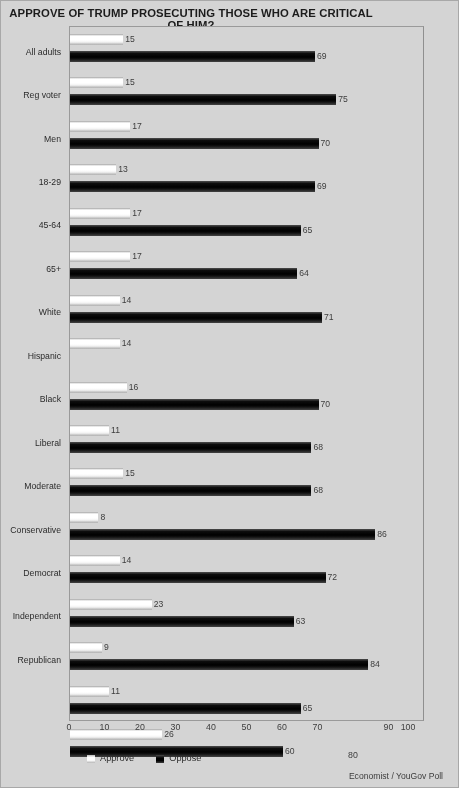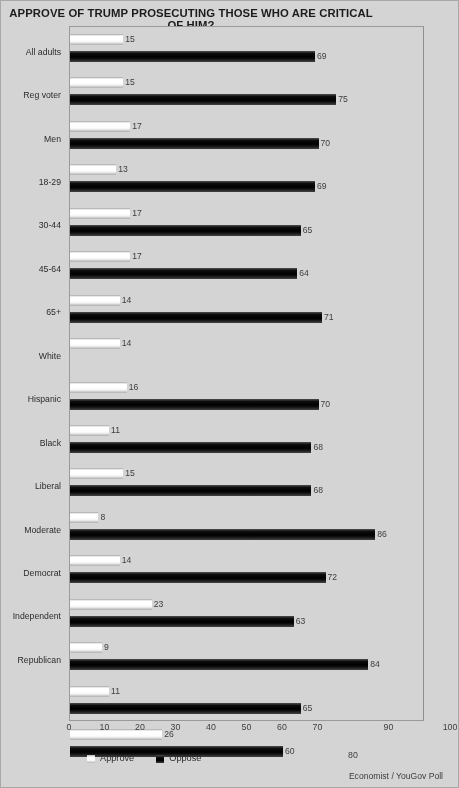--- a/index.html
+++ b/index.html
@@ -184,42 +184,42 @@
       <div class="cat-label">
         <span>Reg voter</span>
       </div>
       <div class="cat-label">
         <span>Men</span>
       </div>
       <div class="cat-label">
         <span>18-29</span>
       </div>
       <div class="cat-label">
-        <span>30-44</span>
-      </div>
-      <div class="cat-label">
         <span>45-64</span>
       </div>
       <div class="cat-label">
         <span>65+</span>
       </div>
       <div class="cat-label">
         <span>White</span>
       </div>
       <div class="cat-label">
         <span>Hispanic</span>
       </div>
       <div class="cat-label">
         <span>Black</span>
       </div>
       <div class="cat-label">
         <span>Liberal</span>
       </div>
       <div class="cat-label">
         <span>Moderate</span>
+      </div>
+      <div class="cat-label">
+        <span>Conservative</span>
       </div>
       <div class="cat-label">
         <span>Democrat</span>
       </div>
       <div class="cat-label">
         <span>Independent</span>
       </div>
       <div class="cat-label">
         <span>Republican</span>
       </div>
@@ -400,21 +400,21 @@
       <div class="x-tick" style="left: 0px;">0</div>
       <div class="x-tick" style="left: 35.5px;">10</div>
       <div class="x-tick" style="left: 71px;">20</div>
       <div class="x-tick" style="left: 106.5px;">30</div>
       <div class="x-tick" style="left: 142px;">40</div>
       <div class="x-tick" style="left: 177.5px;">50</div>
       <div class="x-tick" style="left: 213px;">60</div>
       <div class="x-tick" style="left: 248.5px;">70</div>
       <div class="x-tick" style="left: 284px; margin-top: 28px;">80</div>
       <div class="x-tick" style="left: 319.5px;">90</div>
-      <div class="x-tick" style="left: 339px; margin-left: 42px;">100</div>
+      <div class="x-tick" style="left: 339px;">100</div>
     </div>
 
   <div id="legend">
       <div class="legend-item">
         <span class="legend-swatch approve"></span>
         <span class="legend-label">Approve</span>
       </div>
       <div class="legend-item">
         <span class="legend-swatch oppose"></span>
         <span class="legend-label">Oppose</span>

